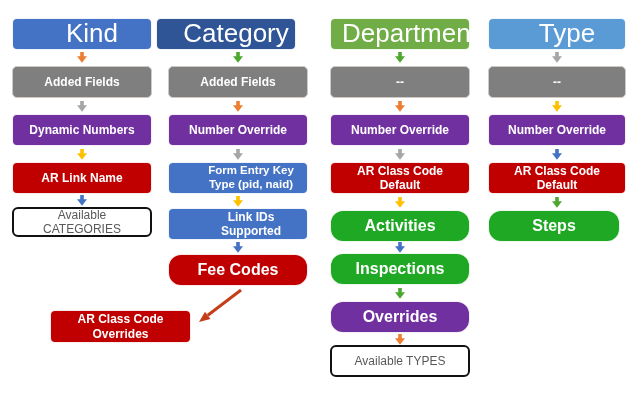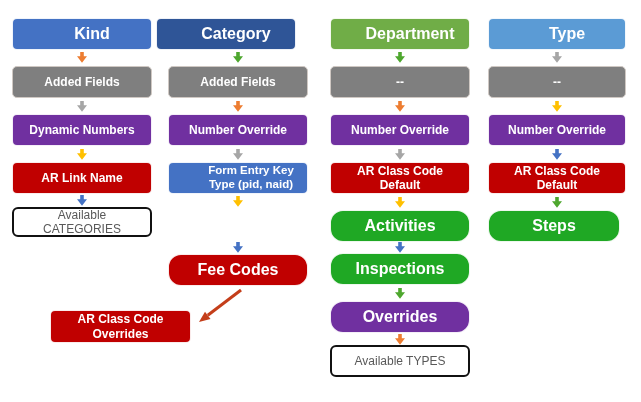--- a/index.html
+++ b/index.html
@@ -6,21 +6,21 @@
   .canvas{
     position:relative;width:641px;height:402px;background:#fff;overflow:hidden;
     font-family:"Liberation Sans", sans-serif;
   }
   .box{
     position:absolute;width:140px;height:32px;box-sizing:border-box;
     border-radius:5px;border:1.5px solid rgba(255,255,255,.92);
     display:flex;align-items:center;justify-content:center;text-align:center;
     color:#fff;font-size:12px;font-weight:600;line-height:1.2;padding:0 4px;
   }
-  .hdr{font-size:16px;font-weight:700;padding-left:24px;}
+  .hdr{font-size:26px;font-weight:400;padding-left:24px;}
   .big{font-size:16px;border-radius:13px;}
   .small{font-size:11.5px;}
   .h-kind{background:#4472C4;}
   .h-category{background:#2F5597;}
   .h-department{background:#70AD47;}
   .h-type{background:#5B9BD5;}
   .gray{background:#7F7F7F;border-color:#CFC8C3;}
   .purple{background:#7030A0;}
   .red{background:#C00000;}
   .blue{background:#4472C4;padding-left:30px;}
@@ -66,20 +66,21 @@
       <path d="M3.2 0 L6.8 0 L6.8 4.2 L10 4.2 L5 10.8 L0 4.2 L3.2 4.2 Z" fill="currentColor"></path>
     </svg>
   <div class="box purple" style="left:168px;top:114px">Number Override</div>
   <svg class="arr a-gray" style="left:233px;top:149px" width="10" height="11" viewBox="0 0 10 11">
       <path d="M3.2 0 L6.8 0 L6.8 4.2 L10 4.2 L5 10.8 L0 4.2 L3.2 4.2 Z" fill="currentColor"></path>
     </svg>
   <div class="box blue small" style="left:168px;top:162px">Form Entry Key Type (pid, naid)</div>
   <svg class="arr a-yellow" style="left:233px;top:196px" width="10" height="11" viewBox="0 0 10 11">
       <path d="M3.2 0 L6.8 0 L6.8 4.2 L10 4.2 L5 10.8 L0 4.2 L3.2 4.2 Z" fill="currentColor"></path>
     </svg>
+  <div class="box blue" style="left:168px;top:208px">Link IDs Supported</div>
   <svg class="arr a-blue" style="left:233px;top:242px" width="10" height="11" viewBox="0 0 10 11">
       <path d="M3.2 0 L6.8 0 L6.8 4.2 L10 4.2 L5 10.8 L0 4.2 L3.2 4.2 Z" fill="currentColor"></path>
     </svg>
   <div class="box red big" style="left:168px;top:254px">Fee Codes</div>
 
   <div class="box hdr h-department" style="left:330px;top:18px">Department</div>
   <svg class="arr a-green" style="left:395px;top:52px" width="10" height="11" viewBox="0 0 10 11">
       <path d="M3.2 0 L6.8 0 L6.8 4.2 L10 4.2 L5 10.8 L0 4.2 L3.2 4.2 Z" fill="currentColor"></path>
     </svg>
   <div class="box gray" style="left:330px;top:66px">--</div>

